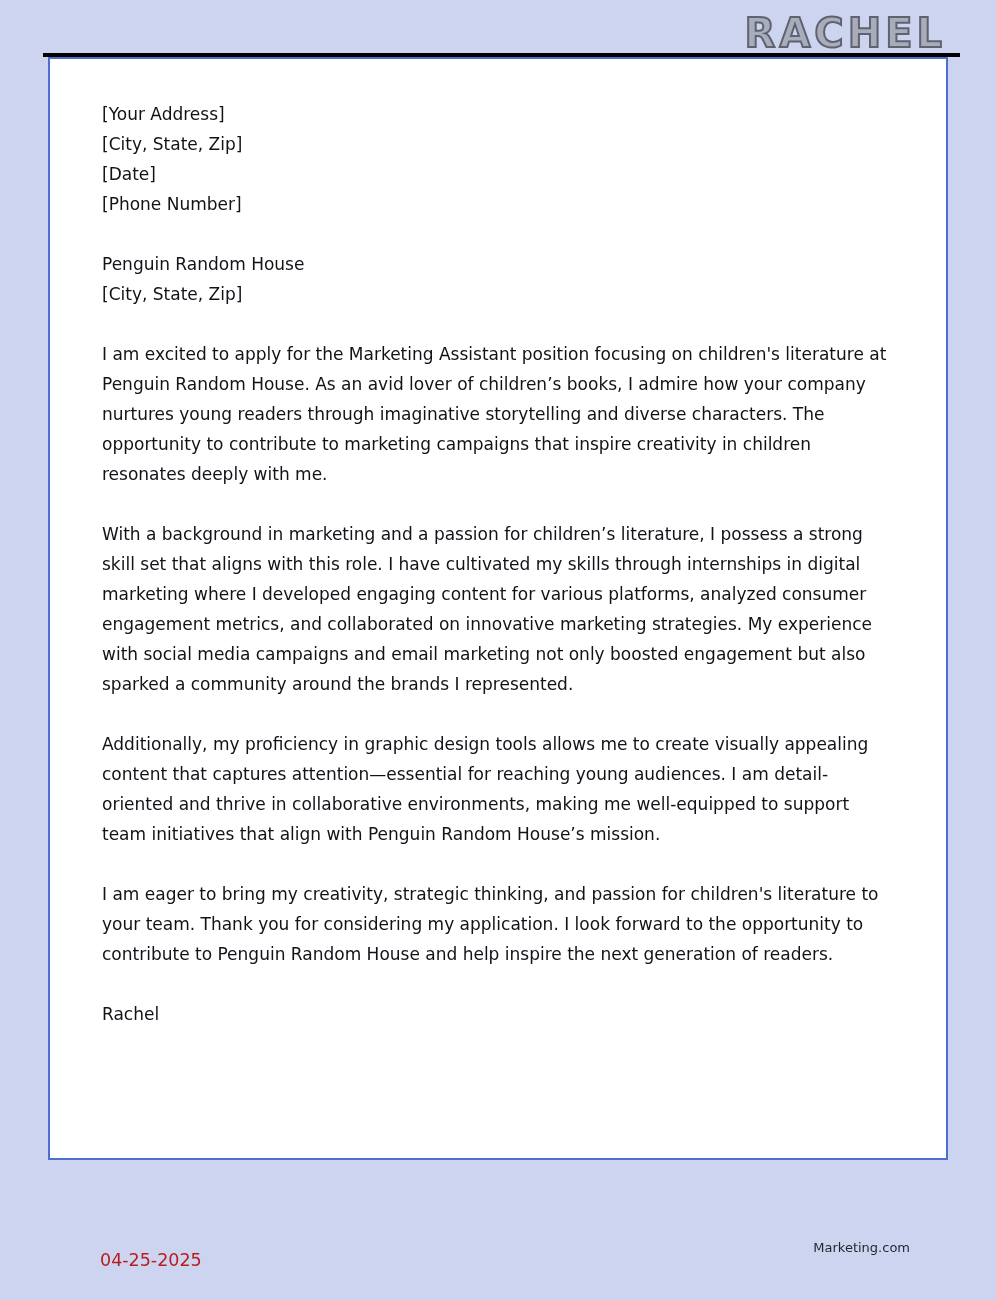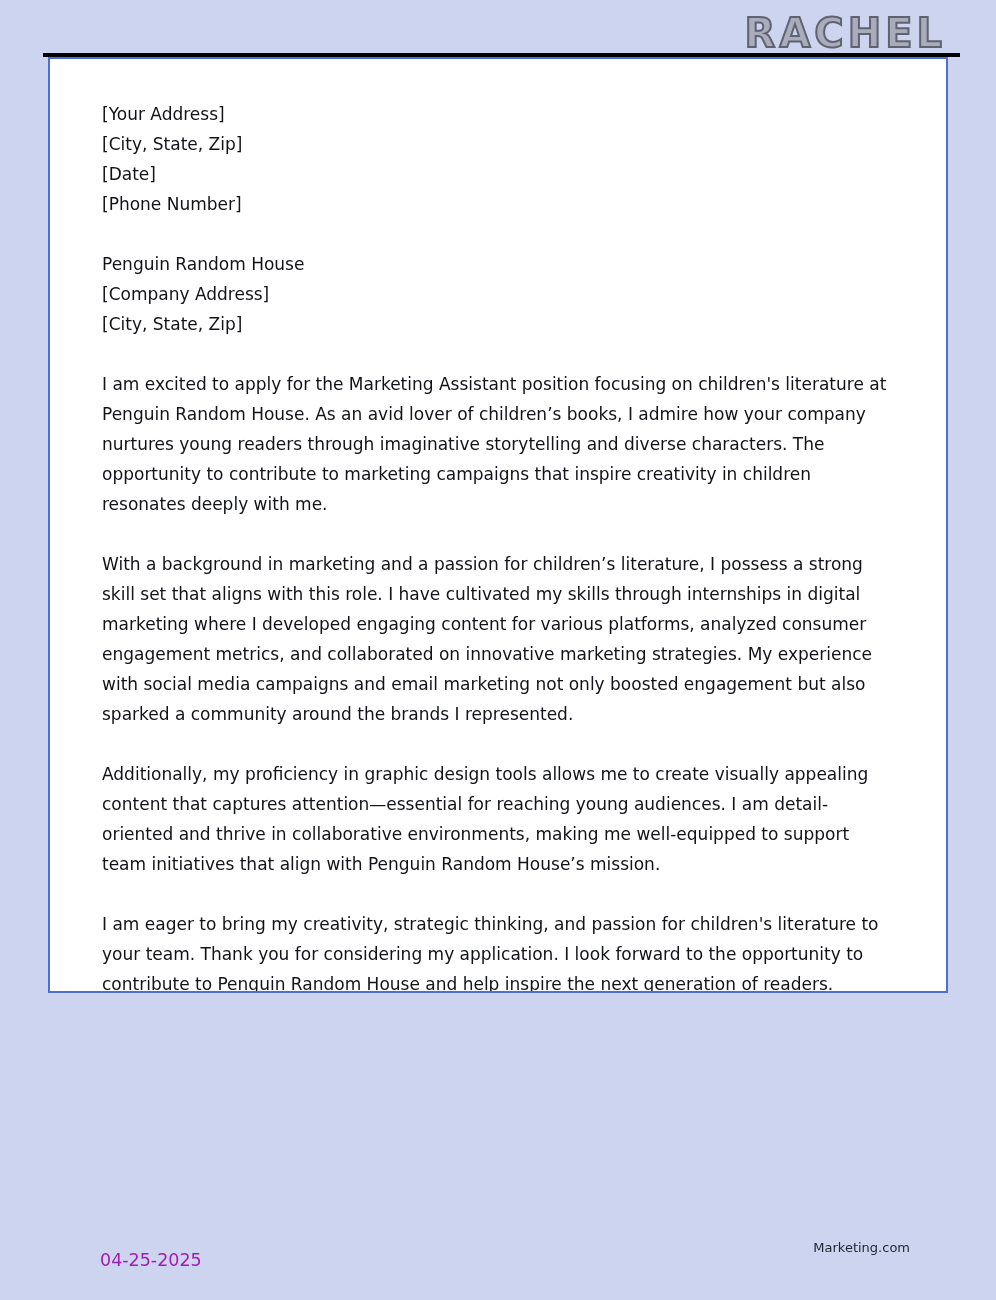--- a/index.html
+++ b/index.html
@@ -26,40 +26,40 @@
     left: 43px;
     width: 917px;
     height: 4px;
     background: #000;
   }
   .letter {
     position: absolute;
     top: 57px;
     left: 48px;
     width: 900px;
-    height: 936px;
+    height: 1103px;
     background: #ffffff;
     border: 2px solid #4d6fd2;
     padding: 40px 48px 20px 52px;
     color: #111318;
     font-size: 17px;
     line-height: 30px;
     overflow: hidden;
   }
   .block { margin-bottom: 30px; }
   .block div { white-space: nowrap; }
   .para { margin-bottom: 30px; }
   .closing { margin-bottom: 30px; }
   .signature { margin-bottom: 0; }
   .letter-date {
     position: absolute;
     left: 100px;
     top: 1250px;
     font-size: 17.5px;
-    color: #a21caf;
+    color: #b91c1c;
     z-index: 3;
   }
   .watermark {
     position: absolute;
     top: 1240px;
     right: 86px;
     font-size: 13px;
     color: #1f2430;
     z-index: 3;
   }
@@ -73,21 +73,20 @@
 <div class="letter">
   <div class="block">
     <div>[Your Address]</div>
     <div>[City, State, Zip]</div>
     <div>[Date]</div>
     <div>[Phone Number]</div>
   </div>
 
   <div class="block">
     <div>Penguin Random House</div>
-    <div>[Company Address]</div>
     <div>[City, State, Zip]</div>
   </div>
 
 
   <div class="para">I am excited to apply for the Marketing Assistant position focusing on children's literature at Penguin Random House. As an avid lover of children’s books, I admire how your company nurtures young readers through imaginative storytelling and diverse characters. The opportunity to contribute to marketing campaigns that inspire creativity in children resonates deeply with me.</div>
   <div class="para">With a background in marketing and a passion for children’s literature, I possess a strong skill set that aligns with this role. I have cultivated my skills through internships in digital marketing where I developed engaging content for various platforms, analyzed consumer engagement metrics, and collaborated on innovative marketing strategies. My experience with social media campaigns and email marketing not only boosted engagement but also sparked a community around the brands I represented.</div>
   <div class="para">Additionally, my proficiency in graphic design tools allows me to create visually appealing content that captures attention—essential for reaching young audiences. I am detail-oriented and thrive in collaborative environments, making me well-equipped to support team initiatives that align with Penguin Random House’s mission.</div>
   <div class="para">I am eager to bring my creativity, strategic thinking, and passion for children's literature to your team. Thank you for considering my application. I look forward to the opportunity to contribute to Penguin Random House and help inspire the next generation of readers.</div>
 
   <div class="signature">Rachel</div>

